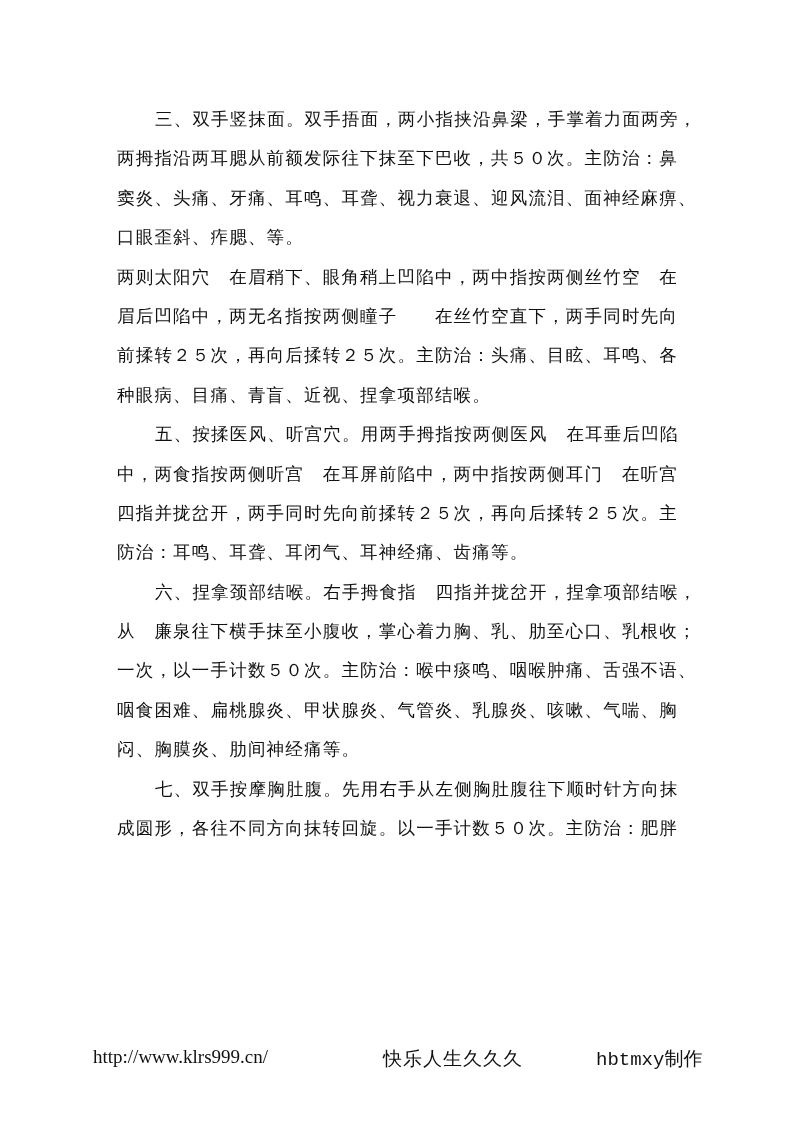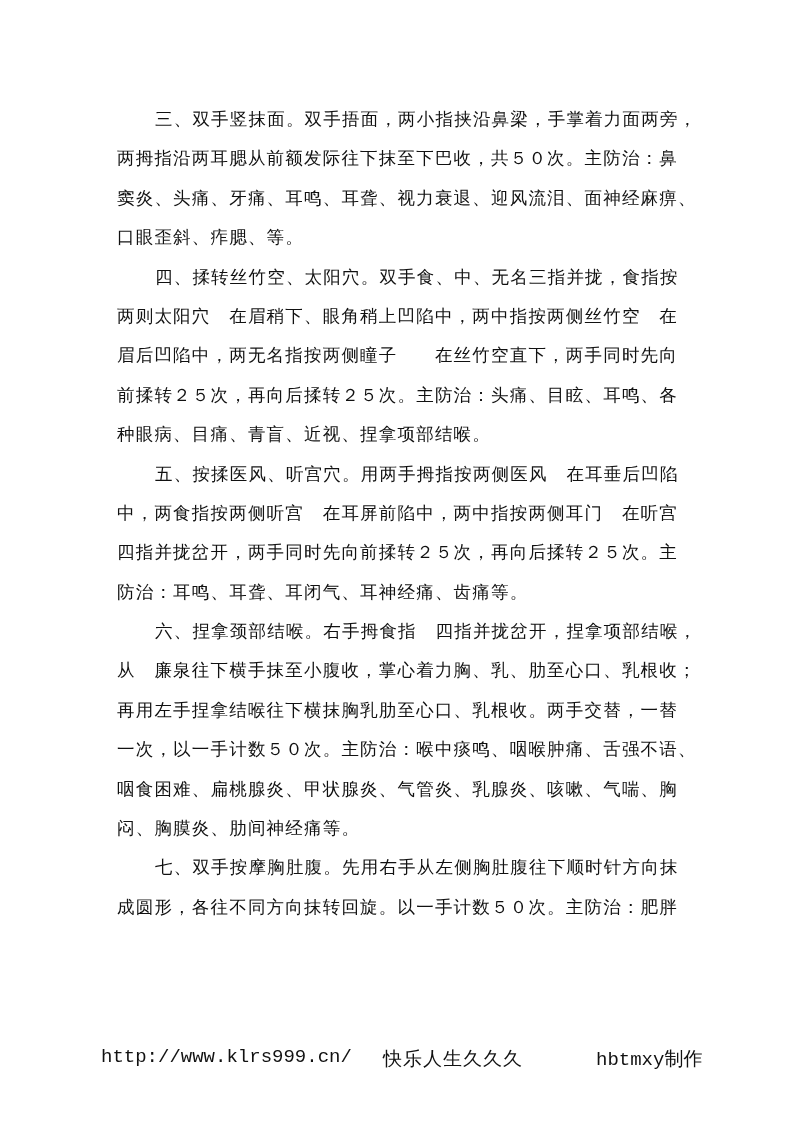--- a/index.html
+++ b/index.html
@@ -7,56 +7,54 @@
          font-family: "DejaVu Serif", "Liberation Serif", serif; color:#111; }
   .page { position:absolute; left:0; top:0; width:793px; height:1122px; background:#fff; }
   .content { position:absolute; left:117px; top:100px; width:560px; }
   .para { margin:0 0 0 0; font-size:17.5px; line-height:39.4px; text-align:justify;
           text-align-last:left; letter-spacing:1.2px; white-space:normal; }
   .line { display:block; white-space:pre; height:39.4px; }
   .line.indent { padding-left:38px; }
   .footer { position:absolute; left:93px; top:1046px; width:610px; height:28px;
             font-size:19px; color:#111; }
   .footer span { position:absolute; top:0; white-space:pre; }
-  .f-url { left:8px; font-family: Liberation Mono, monospace; }
+  .f-url { left:0; font-family: Liberation Serif, serif; }
   .f-title { left:290px; font-family: Liberation Sans, sans-serif; letter-spacing:1px; }
   .f-credit { left:503px; font-family: "Liberation Mono", "DejaVu Sans Mono", monospace; }
 </style>
 </head>
 <body>
 
 <div class="page">
   <div class="content">
 
     <div class="para">
       <span class="line indent">三、双手竖抹面。双手捂面，两小指挟沿鼻梁，手掌着力面两旁，</span>
       <span class="line">两拇指沿两耳腮从前额发际往下抹至下巴收，共５０次。主防治：鼻</span>
       <span class="line">窦炎、头痛、牙痛、耳鸣、耳聋、视力衰退、迎风流泪、面神经麻痹、</span>
       <span class="line">口眼歪斜、痄腮、等。</span>
     </div>
 
     <div class="para">
-      <span class="line indent">四、揉转丝竹空、太阳穴。双手食、中、无名三指并拢，食指按</span>
       <span class="line">两则太阳穴　在眉稍下、眼角稍上凹陷中，两中指按两侧丝竹空　在</span>
       <span class="line">眉后凹陷中，两无名指按两侧瞳子　　在丝竹空直下，两手同时先向</span>
       <span class="line">前揉转２５次，再向后揉转２５次。主防治：头痛、目眩、耳鸣、各</span>
       <span class="line">种眼病、目痛、青盲、近视、捏拿项部结喉。</span>
     </div>
 
     <div class="para">
       <span class="line indent">五、按揉医风、听宫穴。用两手拇指按两侧医风　在耳垂后凹陷</span>
       <span class="line">中，两食指按两侧听宫　在耳屏前陷中，两中指按两侧耳门　在听宫</span>
       <span class="line">四指并拢岔开，两手同时先向前揉转２５次，再向后揉转２５次。主</span>
       <span class="line">防治：耳鸣、耳聋、耳闭气、耳神经痛、齿痛等。</span>
     </div>
 
     <div class="para">
       <span class="line indent">六、捏拿颈部结喉。右手拇食指　四指并拢岔开，捏拿项部结喉，</span>
       <span class="line">从　廉泉往下横手抹至小腹收，掌心着力胸、乳、肋至心口、乳根收；</span>
-      <span class="line">再用左手捏拿结喉往下横抹胸乳肋至心口、乳根收。两手交替，一替</span>
       <span class="line">一次，以一手计数５０次。主防治：喉中痰鸣、咽喉肿痛、舌强不语、</span>
       <span class="line">咽食困难、扁桃腺炎、甲状腺炎、气管炎、乳腺炎、咳嗽、气喘、胸</span>
       <span class="line">闷、胸膜炎、肋间神经痛等。</span>
     </div>
 
     <div class="para">
       <span class="line indent">七、双手按摩胸肚腹。先用右手从左侧胸肚腹往下顺时针方向抹</span>
       <span class="line">成圆形，各往不同方向抹转回旋。以一手计数５０次。主防治：肥胖</span>
     </div>
 

